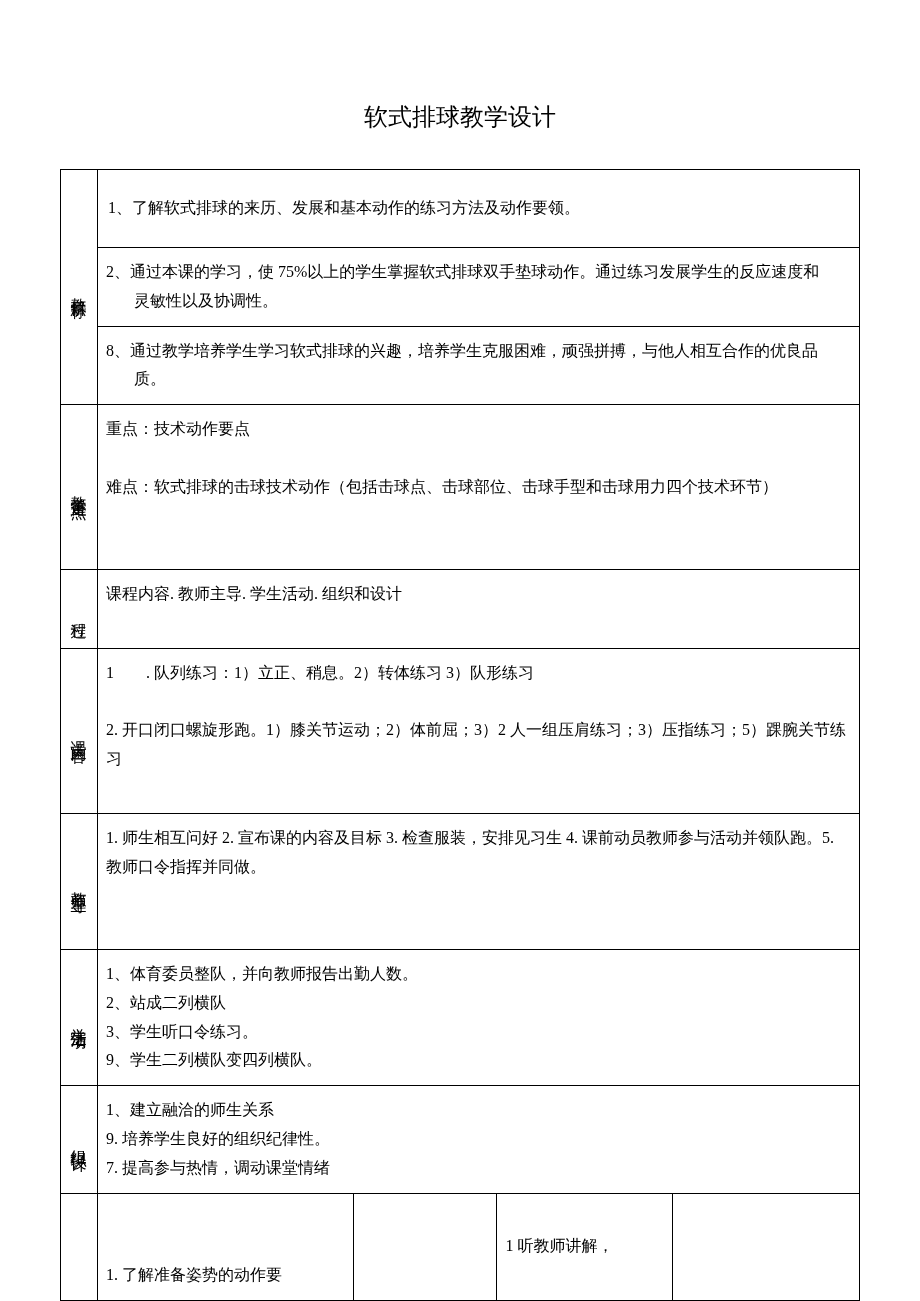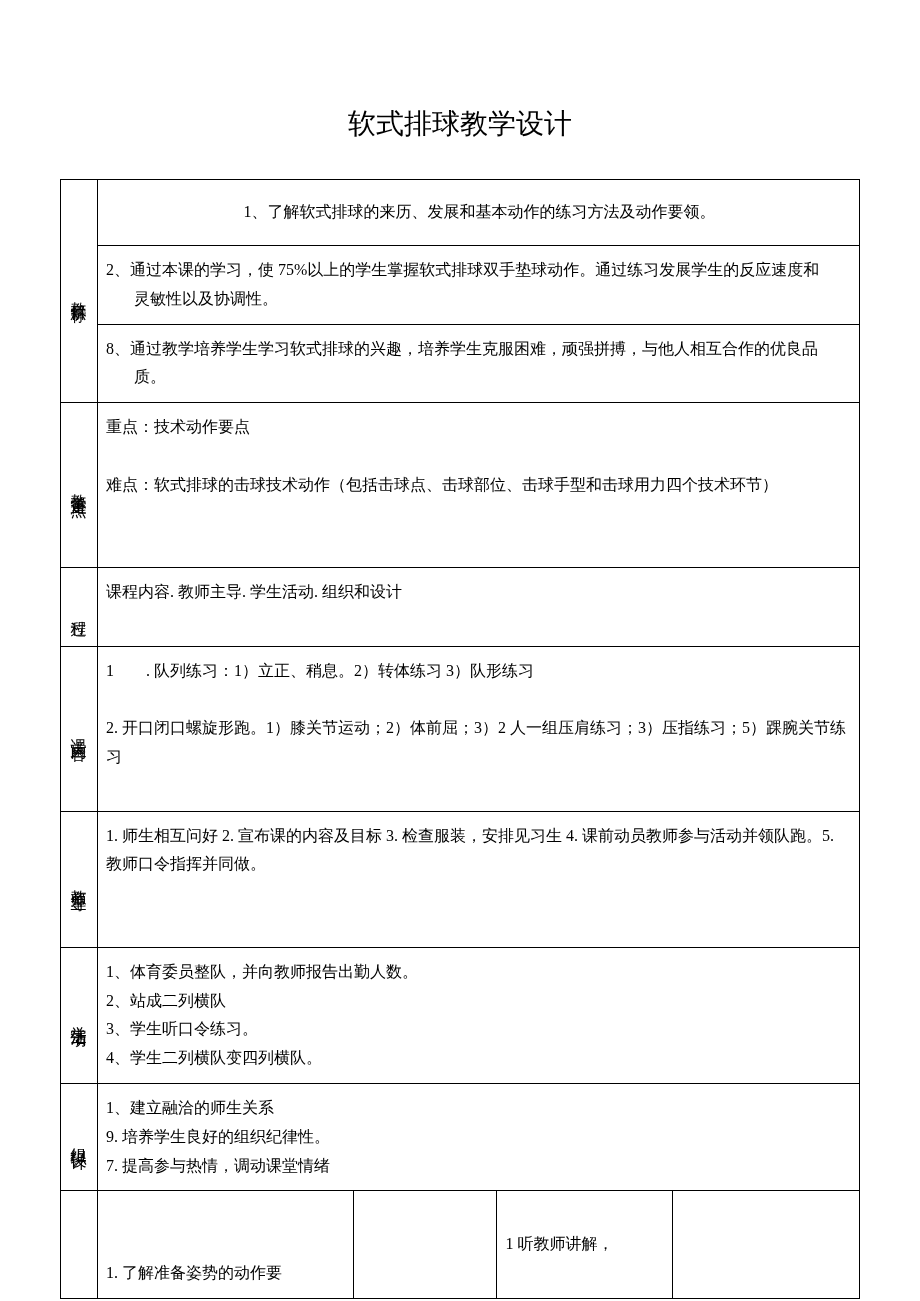--- a/index.html
+++ b/index.html
@@ -6,21 +6,21 @@
       font-family: "SimSun", "宋体", serif;
       background: #fff;
       margin: 0;
       padding: 80px 60px;
       font-size: 16px;
       color: #000;
       line-height: 1.8;
     }
     .title {
       text-align: center;
-      font-size: 28px;
+      font-size: 24px;
       margin-bottom: 30px;
       font-weight: normal;
     }
     table {
       border-collapse: collapse;
       width: 100%;
     }
     td {
       border: 1px solid #000;
       padding: 10px 8px;
@@ -33,23 +33,22 @@
       padding: 10px 4px;
       line-height: 1.2;
     }
     .label-col span {
       display: inline-block;
       writing-mode: vertical-rl;
       text-orientation: upright;
       letter-spacing: 2px;
     }
     .multi-para p {
-      margin: 8px 0;
+      margin: 14px 0;
       padding-left: 2px;
-      text-align: center;
     }
     .indent {
       padding-left: 28px;
       display: block;
     }
   </style>
 </head>
 <body>
 
 <h1 class="title">软式排球教学设计</h1>
@@ -110,21 +109,21 @@
       <br><br>
     </td>
   </tr>
 
   <tr>
     <td class="label-col"><span>学生活动</span></td>
     <td colspan="4">
       <div>1、体育委员整队，并向教师报告出勤人数。</div>
       <div>2、站成二列横队</div>
       <div>3、学生听口令练习。</div>
-      <div>4、学生二列横队变四列横队。</div>
+      <div>9、学生二列横队变四列横队。</div>
     </td>
   </tr>
 
   <tr>
     <td class="label-col"><span>组织设计</span></td>
     <td colspan="4">
       <div>1、建立融洽的师生关系</div>
       <div>9. 培养学生良好的组织纪律性。</div>
       <div>7. 提高参与热情，调动课堂情绪</div>
     </td>

